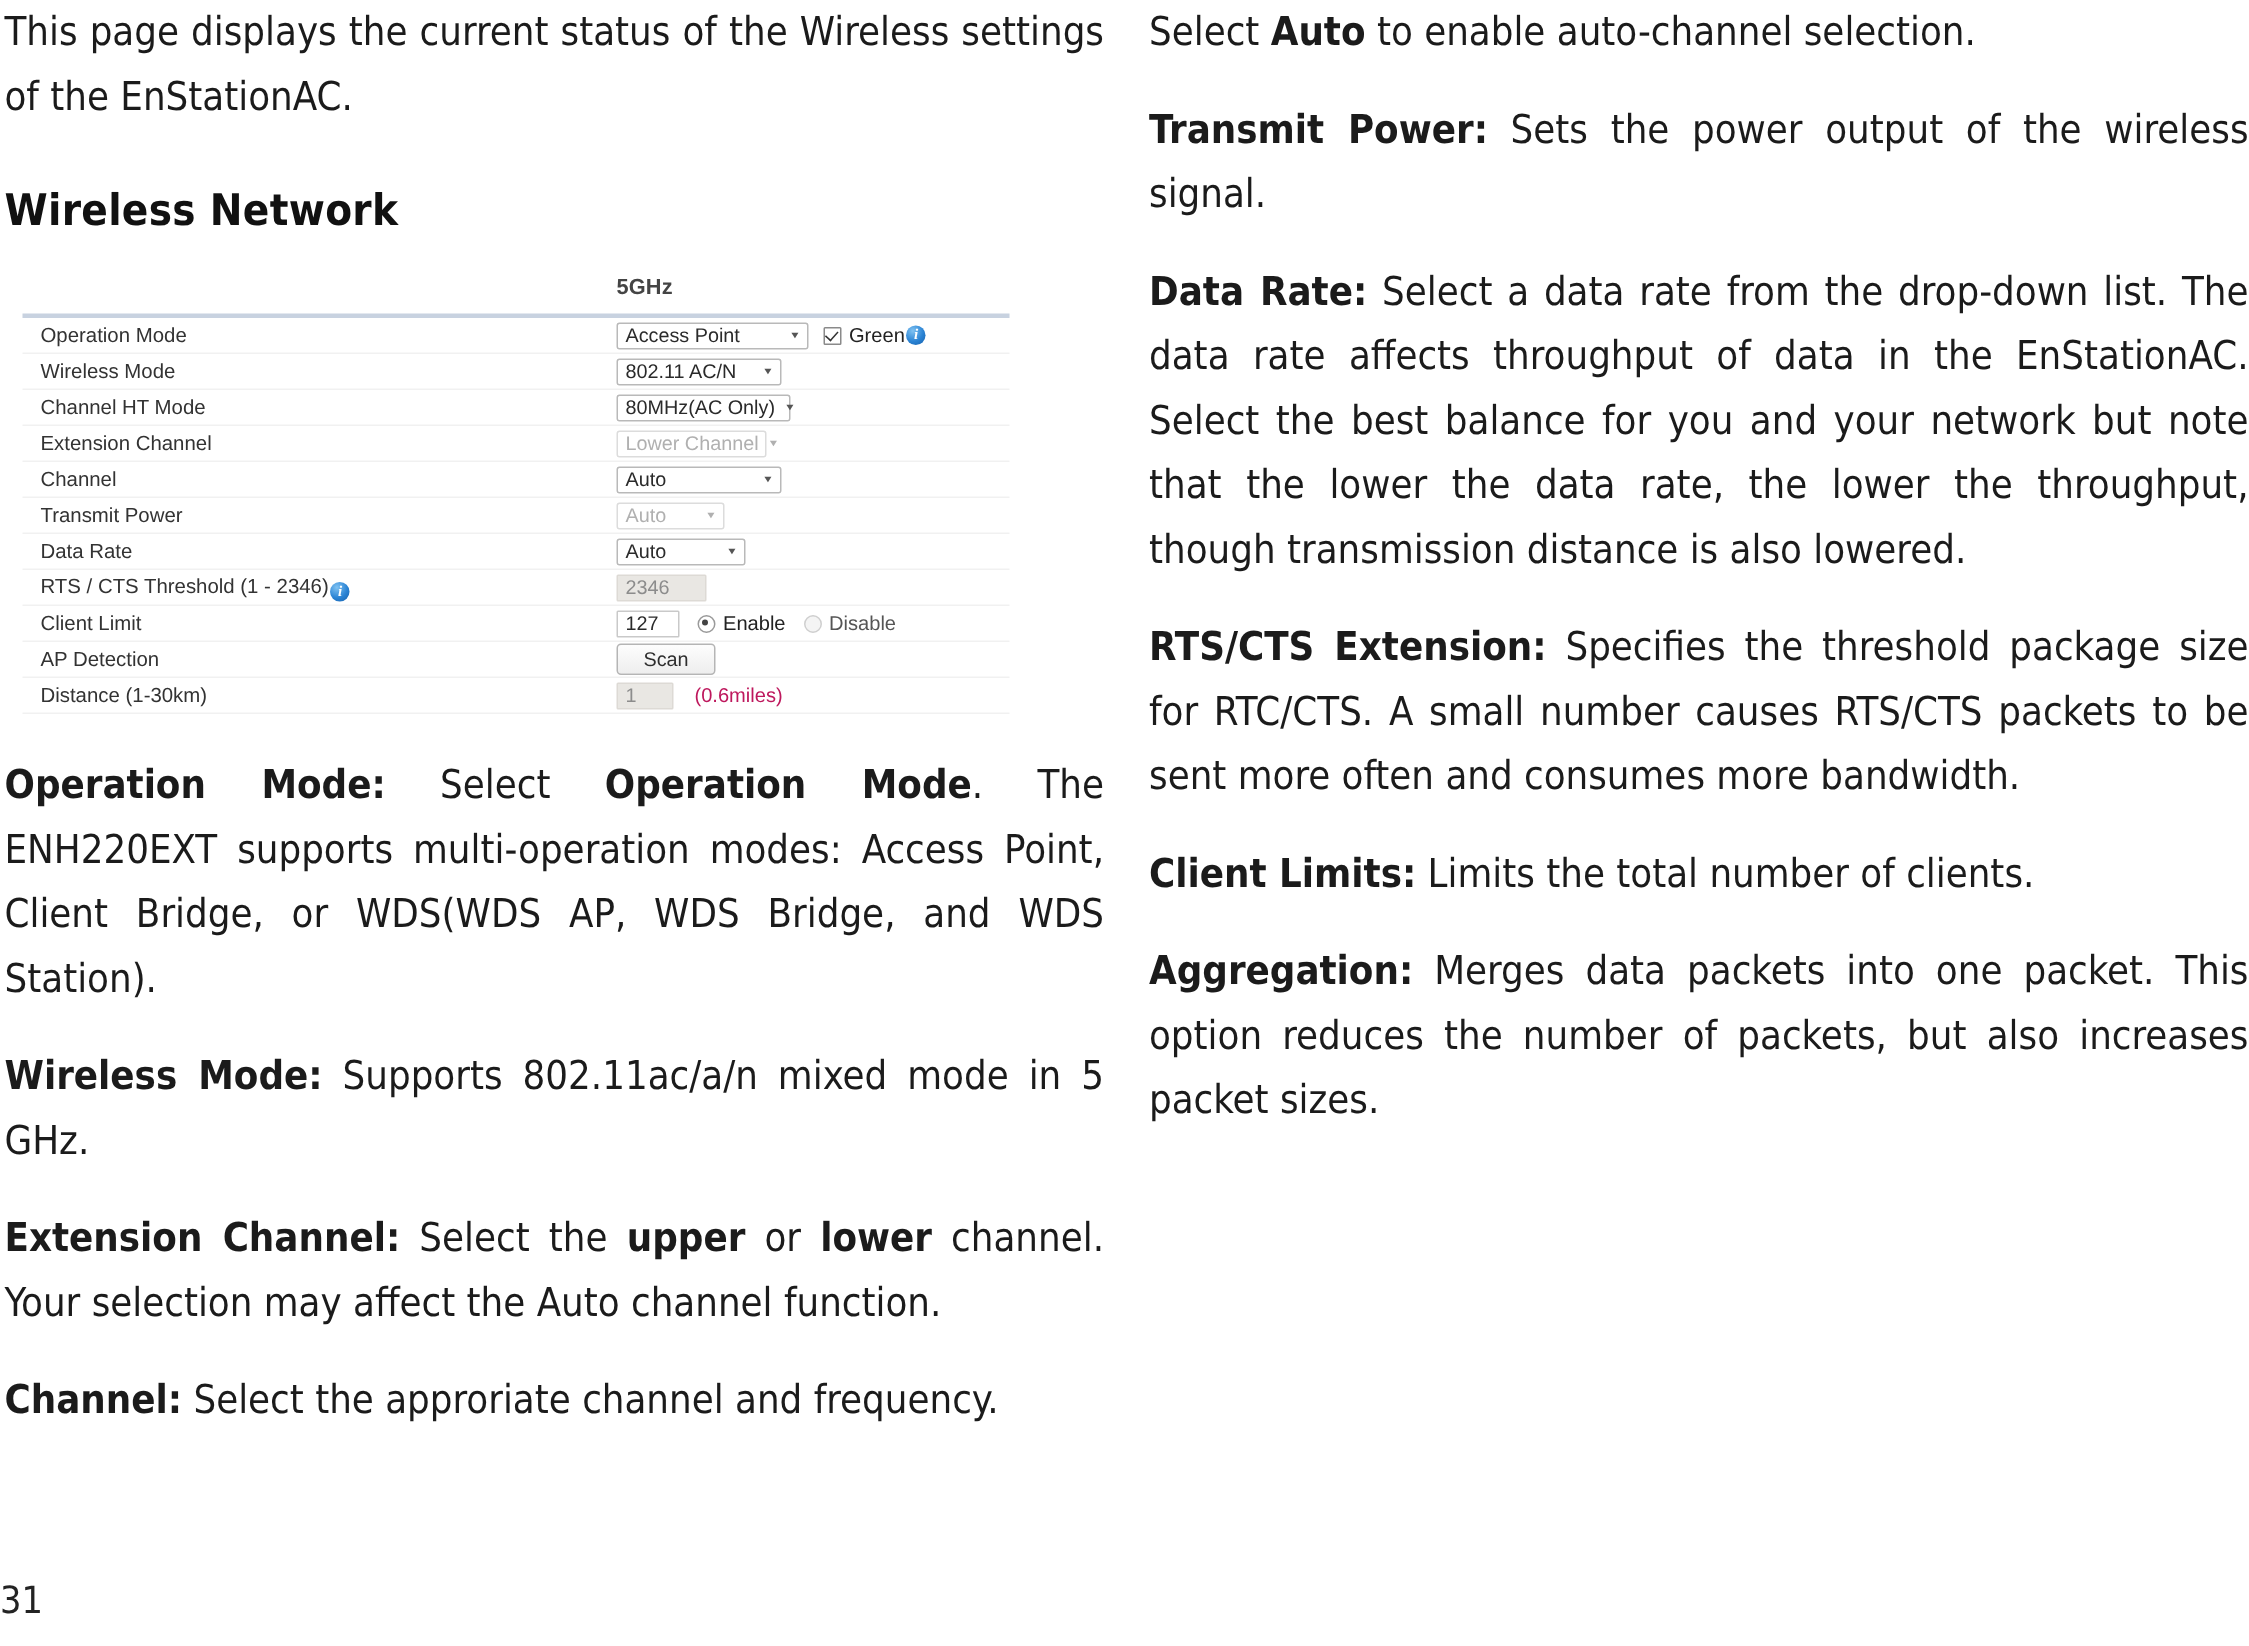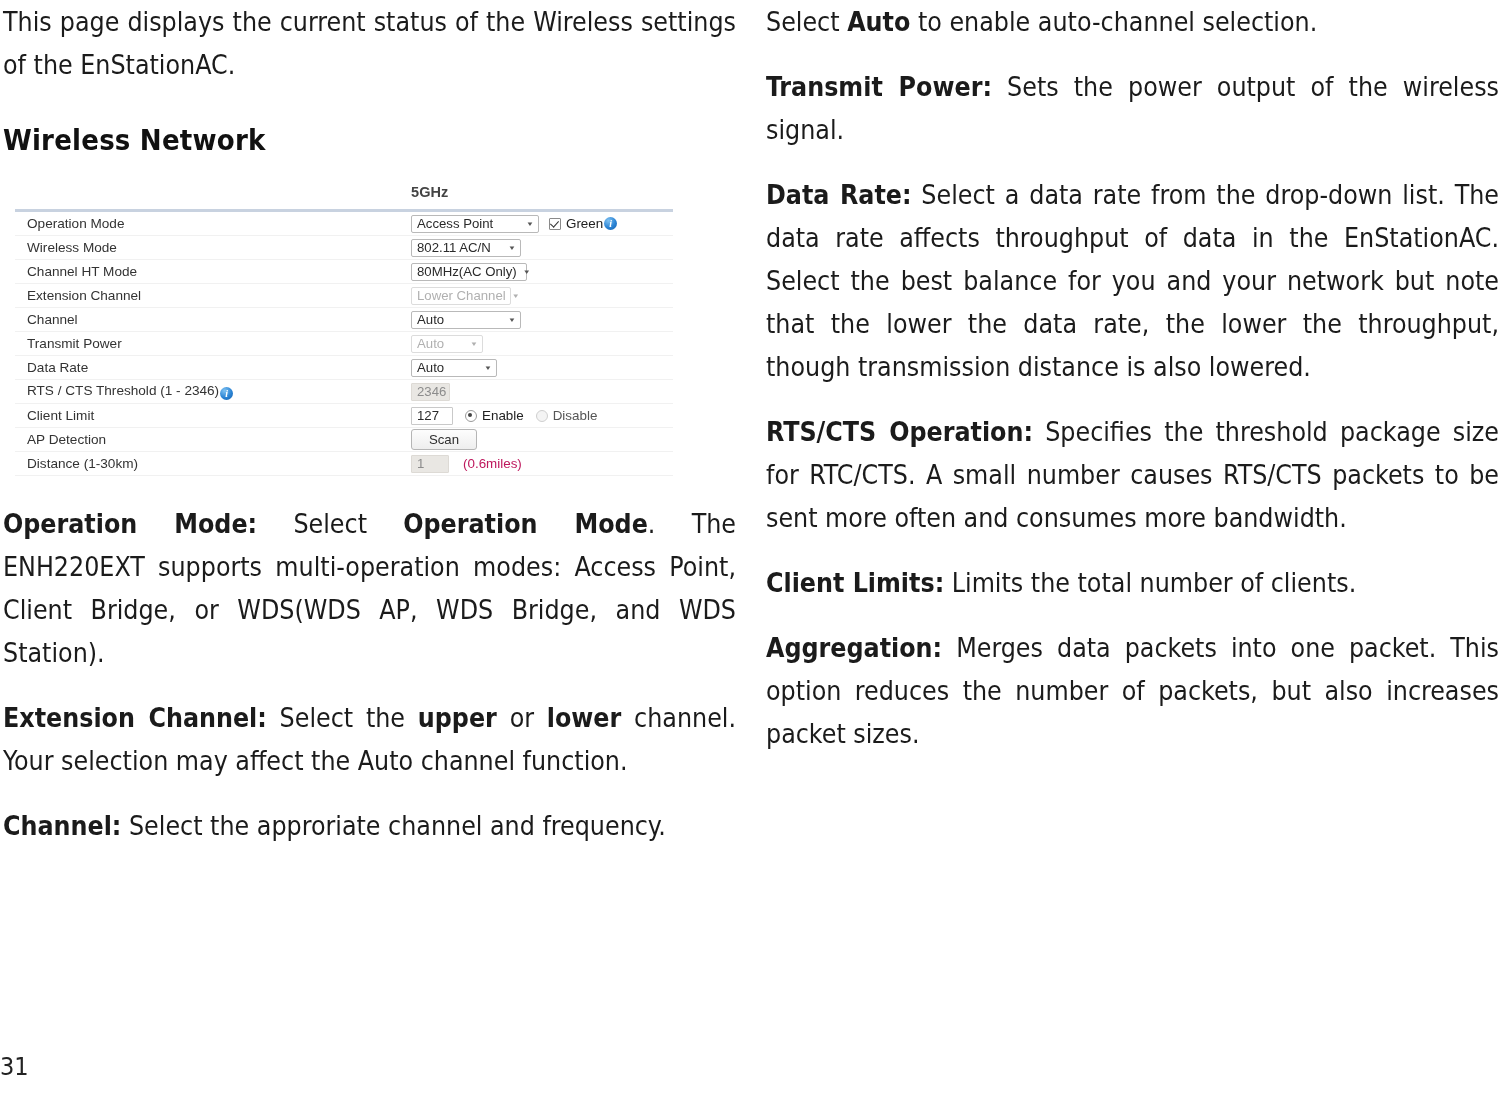--- a/index.html
+++ b/index.html
@@ -147,21 +147,21 @@
     line-height: 16px;
     background: #ffffff;
     color: #2a2a2a;
     border-radius: 1px;
   }
   .tin.ro {
     background: #e9e7e3;
     border-color: #dddad5;
     color: #8c8c8c;
   }
-  .tin.w-rts { width: 39px; }
+  .tin.w-rts { width: 60px; }
   .tin.w-cl  { width: 42px; align-items: center; }
   .tin.w-dist{ width: 38px; }
 
   .btn-scan {
     display: inline-flex;
     align-items: center;
     justify-content: center;
     height: 19px;
     min-width: 46px;
     padding: 0 9px;
@@ -375,37 +375,38 @@
             </span>
             <span class="suffix">(0.6miles)</span>
           </div>
         </div>
 
       </div>
     </div>
 
     <p class="para"><b>Operation Mode:</b><span> Select </span><b>Operation Mode</b><span>. The ENH220EXT supports multi-operation modes: Access Point, Client Bridge, or WDS(WDS AP, WDS Bridge, and WDS Station).</span></p>
 
+    <p class="para"><b>Wireless Mode:</b><span> Supports 802.11ac/a/n mixed mode in 5 GHz.</span></p>
 
 
     <p class="para"><b>Extension Channel:</b><span> Select the </span><b>upper</b><span> or </span><b>lower</b><span> channel. Your selection may affect the Auto channel function.</span></p>
 
     <p class="para last"><b>Channel:</b><span> Select the approriate channel and frequency.</span></p>
 
   </div>
 
   <div class="col col-right">
 
     <p class="para"><span>Select </span><b>Auto</b><span> to enable auto-channel selection.</span></p>
 
     <p class="para"><b>Transmit Power:</b><span> Sets the power output of the wireless signal.</span></p>
 
     <p class="para"><b>Data Rate:</b><span> Select a data rate from the drop-down list. The data rate affects throughput of data in the EnStationAC. Select the best balance for you and your network but note that the lower the data rate, the lower the throughput, though transmission distance is also lowered.</span></p>
 
-    <p class="para"><b>RTS/CTS Operation:</b><span> Specifies the threshold package size for RTC/CTS. A small number causes RTS/CTS packets to be sent more often and consumes more bandwidth.</span></p>
+    <p class="para"><b>RTS/CTS Extension:</b><span> Specifies the threshold package size for RTC/CTS. A small number causes RTS/CTS packets to be sent more often and consumes more bandwidth.</span></p>
 
     <p class="para"><b>Client Limits:</b><span> Limits the total number of clients.</span></p>
 
     <p class="para last"><b>Aggregation:</b><span> Merges data packets into one packet. This option reduces the number of packets, but also increases packet sizes.</span></p>
 
   </div>
 
   <div class="pagenum">31</div>
 
 </div>

